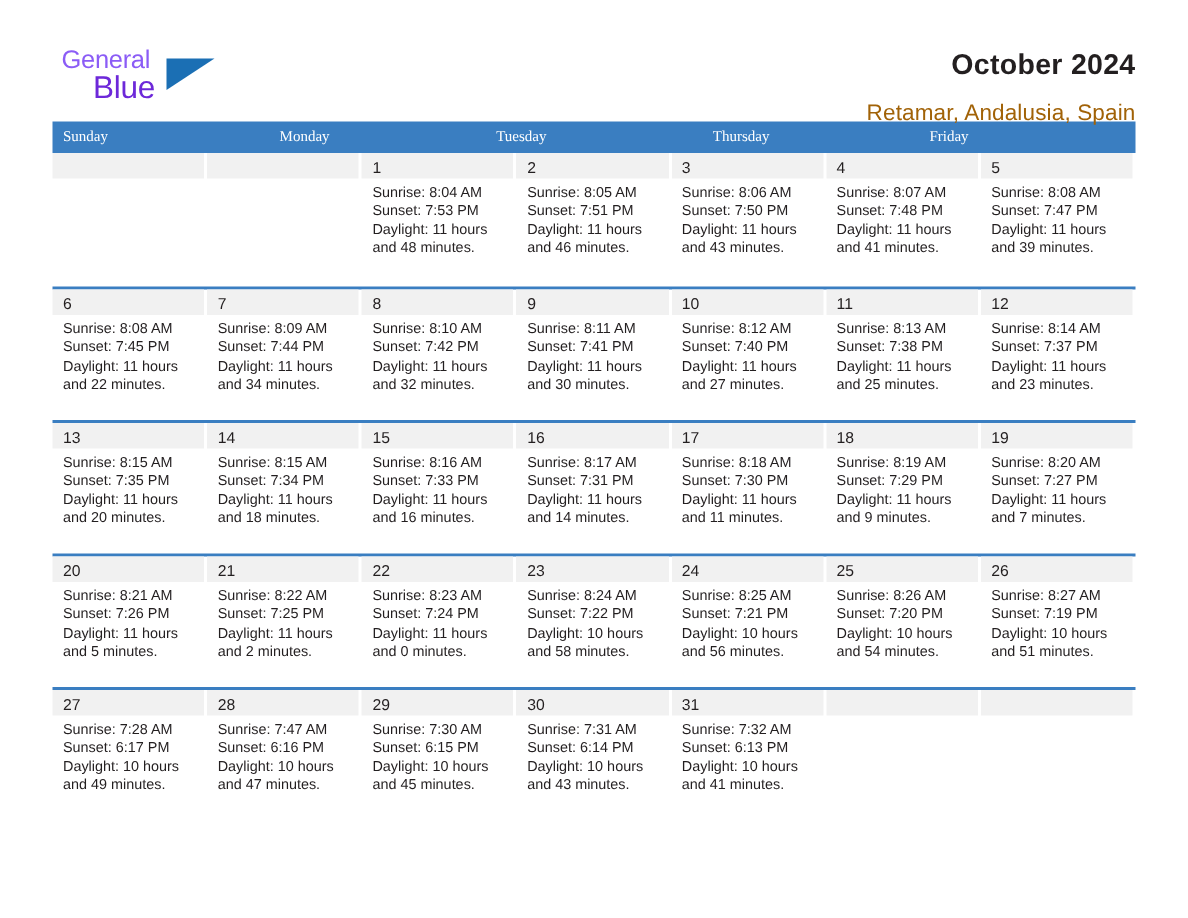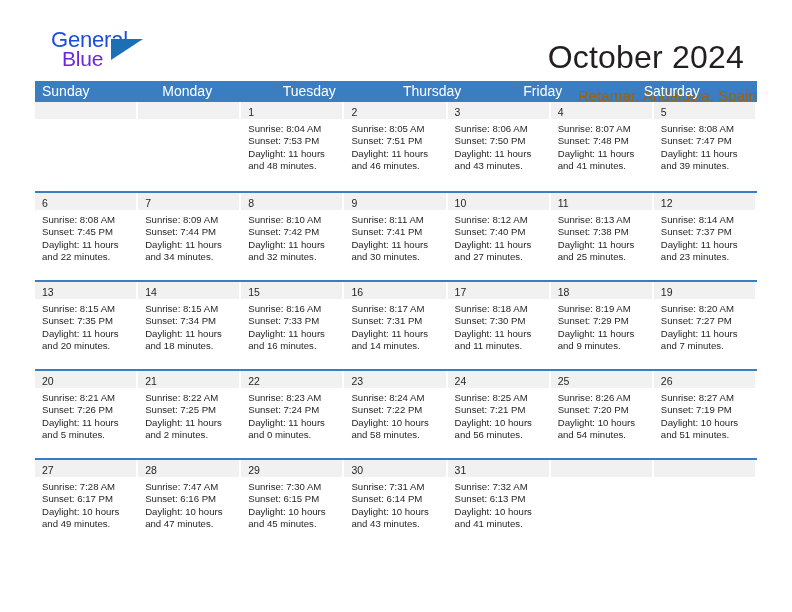--- a/index.html
+++ b/index.html
@@ -31,24 +31,24 @@
     box-sizing: border-box;
   }
   .logo {
     position: relative;
     width: 120px;
     height: 48px;
     flex: 0 0 auto;
   }
   .logo-general {
     position: absolute;
-    left: 16px;
+    left: 6px;
     top: 0;
-    font-size: 22px;
-    color: #1d4ed8;
+    font-size: 17px;
+    color: #8b5cf6;
     letter-spacing: -0.2px;
     line-height: 24px;
   }
   .logo-blue {
     position: absolute;
     left: 27px;
     top: 19px;
     font-size: 21px;
     color: #6d28d9;
     letter-spacing: -0.2px;
@@ -62,25 +62,25 @@
     height: 0;
     border-left: 32px solid #1b6fb4;
     border-bottom: 21px solid transparent;
   }
 
   .titleblock {
     text-align: right;
     flex: 0 0 auto;
   }
   .cal-title {
-    font-size: 32px;
+    font-size: 19px;
     color: #231f20;
     line-height: 32px;
-    font-weight: normal;
-    margin: 13px;
+    font-weight: bold;
+    margin: 0;
     letter-spacing: 0.2px;
   }
   .cal-sub {
     font-size: 15px;
     color: #a16207;
     line-height: 20px;
     margin: 6px 0 0 0;
     font-weight: normal;
     letter-spacing: 0.1px;
   }
@@ -91,25 +91,26 @@
     width: 722px;
   }
   .weekdays {
     display: flex;
     background: #3a7ec1;
     height: 21px;
   }
   .weekday {
     flex: 1 1 0;
     color: #ffffff;
-    font-size: 14px;
+    font-size: 10px;
     line-height: 21px;
     padding-left: 7px;
     box-sizing: border-box;
     white-space: nowrap;
+    font-family: Liberation Serif, serif;
   }
 
   .week {
     display: flex;
     border-top: 2px solid #3a7ec1;
     height: 89px;
     box-sizing: border-box;
   }
   .week:first-of-type {
     border-top: none;
@@ -169,21 +170,20 @@
 
   </div>
 
   <div class="calendar">
     <div class="weekdays" id="weekday-row">
         <div class="weekday">Sunday</div>
         <div class="weekday">Monday</div>
         <div class="weekday">Tuesday</div>
         <div class="weekday">Thursday</div>
         <div class="weekday">Friday</div>
-        <div class="weekday">Saturday</div>
       </div>
     <div id="calendar-body">
         <div class="week">
           <div class="daycell empty">
             <div class="daynum-band"><span class="daynum"></span></div>
             <div class="details"></div>
           </div>
           <div class="daycell empty">
             <div class="daynum-band"><span class="daynum"></span></div>
             <div class="details"></div>

